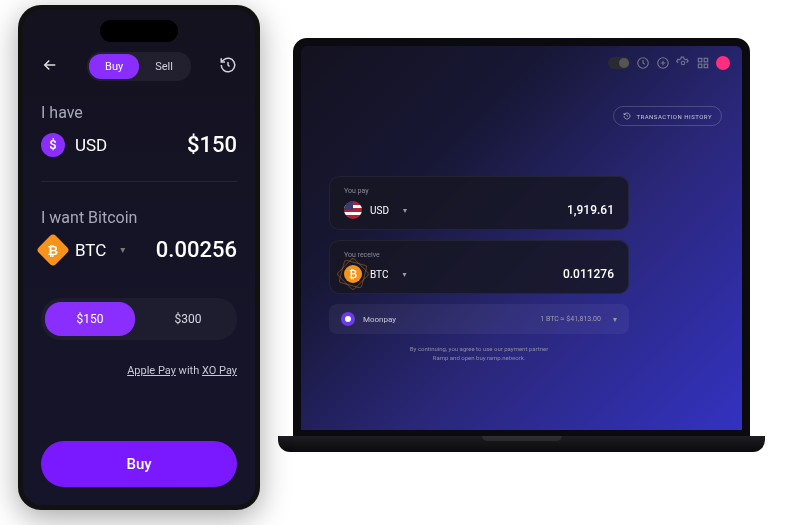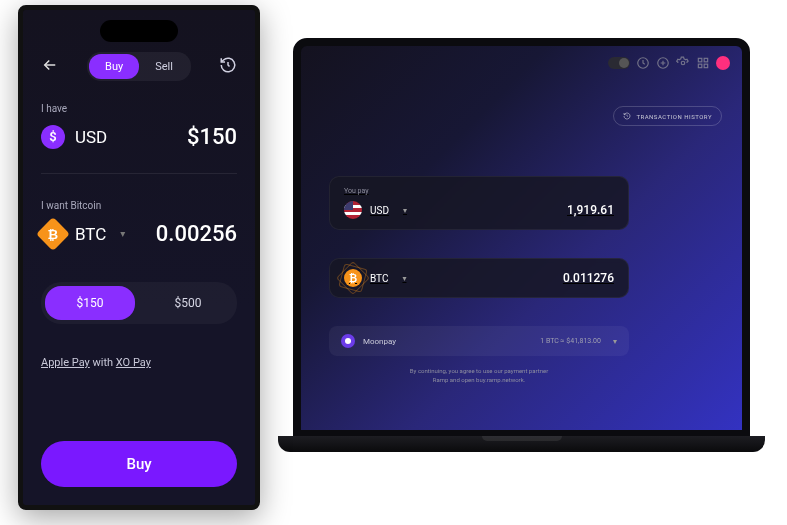--- a/index.html
+++ b/index.html
@@ -31,21 +31,21 @@
   .tb-toggle::after{content:"";position:absolute;right:1px;top:1px;width:10px;height:10px;border-radius:50%;background:#555;}
 
   .tx-history { position:absolute; top:60px; right:20px;
     border:1px solid rgba(255,255,255,.18); color:#c6c6d4;
     font-size:6px; letter-spacing:.5px; padding:5px 9px; border-radius:12px;
     display:flex; align-items:center; gap:5px; cursor:pointer;}
   .tx-history svg{width:8px;height:8px;}
 
   .desk-card-wrap{position:absolute; left:28px; top:130px; width:300px;}
   .desk-card{background:rgba(22,22,35,.85); border:1px solid rgba(255,255,255,.06);
-    border-radius:10px; padding:10px 14px; margin-bottom:28px; backdrop-filter:blur(2px);text-decoration:underline;}
+    border-radius:10px; padding:10px 14px; margin-bottom:10px; backdrop-filter:blur(2px);}
   .desk-row{display:flex; align-items:center; justify-content:space-between;}
   .desk-left{display:flex; align-items:center; gap:8px;}
   .desk-label{font-size:7px;color:#8b8b9a;margin-bottom:6px;}
   .desk-sym{color:#fff;font-size:10px;}
   .desk-val{color:#fff;font-size:12px;font-weight:500;}
   .chev{color:#999;font-size:8px;margin-left:6px;}
   .flag-us{width:18px;height:18px;border-radius:50%;background:linear-gradient(#b22234 0 20%,#fff 20% 40%,#b22234 40% 60%,#fff 60% 80%,#b22234 80% 100%);position:relative;overflow:hidden;}
   .flag-us::before{content:"";position:absolute;left:0;top:0;width:9px;height:9px;background:#3c3b6e;}
   .btc-icon{width:18px;height:18px;border-radius:50%;background:#f7931a;display:flex;align-items:center;justify-content:center;color:#fff;font-size:10px;font-weight:700;position:relative;}
   .btc-icon::before,.btc-icon::after{content:"";position:absolute;width:22px;height:22px;border:1px solid rgba(247,147,26,.35);border-radius:3px;transform:rotate(45deg);}
@@ -59,53 +59,53 @@
   .provider-name{color:#c9c9d8;font-size:8px;}
   .provider-rate{color:#9f9fb0;font-size:7px;}
 
   .continue-btn{margin-top:22px;width:300px;height:28px;border-radius:14px;
     background:linear-gradient(90deg,#4b1fa8,#7121e6 45%,#a03bff 80%,#b65cff);
     color:#fff;font-size:8px;letter-spacing:1px;display:flex;align-items:center;justify-content:center;cursor:pointer;border:none;}
   .disclaimer{margin-top:10px;text-align:center;font-size:6px;color:#8d8da0;line-height:1.5;width:300px;}
 
   
   .phone{position:absolute;left:18px;top:5px;width:242px;height:505px;
-    background:#0d0d17;border:5px solid #111;border-radius:8px;overflow:hidden;
+    background:#0d0d17;border:5px solid #111;border-radius:23px;overflow:hidden;
     box-shadow:0 8px 30px rgba(0,0,0,.35);}
   .notch{position:absolute;top:10px;left:50%;transform:translateX(-50%);width:78px;height:22px;background:#000;border-radius:14px;z-index:5;}
   .phone-inner{position:absolute;inset:0;padding:42px 18px 18px;
     background:linear-gradient(180deg,#14121f 0%,#151428 60%,#151428 100%);
     display:flex;flex-direction:column;}
 
   .ph-top{display:flex;align-items:center;justify-content:space-between;margin-bottom:22px;}
   .back-arrow{color:#ddd;cursor:pointer;}
   .back-arrow svg{width:18px;height:18px;}
   .tab-pill{display:flex;background:rgba(255,255,255,.06);border-radius:14px;padding:2px;}
   .tab{padding:6px 16px;font-size:11px;color:#cfcfe0;border-radius:12px;cursor:pointer;}
   .tab.active{background:#8a2eff;color:#fff;}
   .hist-icon{color:#cfcfe0;cursor:pointer;}
   .hist-icon svg{width:18px;height:18px;}
 
-  .sec-label{font-size:10px;color:#a8a8bb;margin-bottom:10px;}
+  .sec-label{font-size:16px;color:#a8a8bb;margin-bottom:10px;}
   .ph-row{display:flex;align-items:center;justify-content:space-between;margin-bottom:16px;}
   .ph-left{display:flex;align-items:center;gap:10px;}
   .usd-icon{width:24px;height:24px;border-radius:50%;background:#8a2eff;color:#fff;display:flex;align-items:center;justify-content:center;font-size:13px;font-weight:600;}
   .ph-sym{color:#fff;font-size:17px;}
   .ph-chev{color:#777;font-size:10px;margin-left:4px;}
   .ph-amt{color:#fff;font-size:22px;font-weight:500;}
   .divider{height:1px;background:rgba(255,255,255,.08);margin:8px 0 26px;}
 
   .btc-icon-ph{width:24px;height:24px;border-radius:4px;background:#f7931a;display:flex;align-items:center;justify-content:center;color:#fff;font-size:13px;font-weight:700;transform:rotate(45deg);position:relative;}
   .btc-icon-ph span{transform:rotate(-45deg);}
 
   .preset-row{display:flex;gap:8px;margin-top:20px;background:rgba(255,255,255,.04);border-radius:20px;padding:4px;}
   .preset{flex:1;text-align:center;padding:10px 0;font-size:12px;color:#d6d6e4;border-radius:16px;cursor:pointer;}
   .preset.active{background:#8a2eff;color:#fff;}
 
-  .pay-note{text-align:left;font-size:11px;color:#c8c8d8;margin-top:32px;}
+  .pay-note{text-align:right;font-size:11px;color:#c8c8d8;margin-top:24px;}
   .pay-note u{text-decoration:underline;}
 
   .buy-btn{margin-top:auto;width:100%;height:46px;border-radius:23px;background:#7a18ff;border:none;color:#fff;font-size:15px;font-weight:500;cursor:pointer;}
 </style>
 </head>
 <body>
 
 <div class="laptop">
   <div class="laptop-screen">
 
@@ -156,20 +156,21 @@
           <div class="desk-left">
             <div class="flag-us"></div>
             <span class="desk-sym">USD</span>
             <span class="chev">▾</span>
           </div>
           <span class="desk-val">1,919.61</span>
         </div>
       </div>
 
       <div class="desk-card">
+        <div class="desk-label">You receive</div>
         <div class="desk-row">
           <div class="desk-left">
             <div class="btc-icon">₿</div>
             <span class="desk-sym">BTC</span>
             <span class="chev">▾</span>
           </div>
           <span class="desk-val">0.011276</span>
         </div>
       </div>
 
@@ -238,21 +239,21 @@
             <span>₿</span>
           </div>
         <span class="ph-sym">BTC</span>
         <span class="ph-chev">▾</span>
       </div>
       <span class="ph-amt">0.00256</span>
     </div>
 
     <div class="preset-row">
       <div class="preset active">$150</div>
-      <div class="preset">$500</div>
+      <div class="preset">$300</div>
     </div>
 
     <div class="pay-note">
       <u>Apple Pay</u><span> with </span><u>XO Pay</u>
     </div>
 
     <button class="buy-btn"><span>Buy</span></button>
   </div>
 </div>
 

